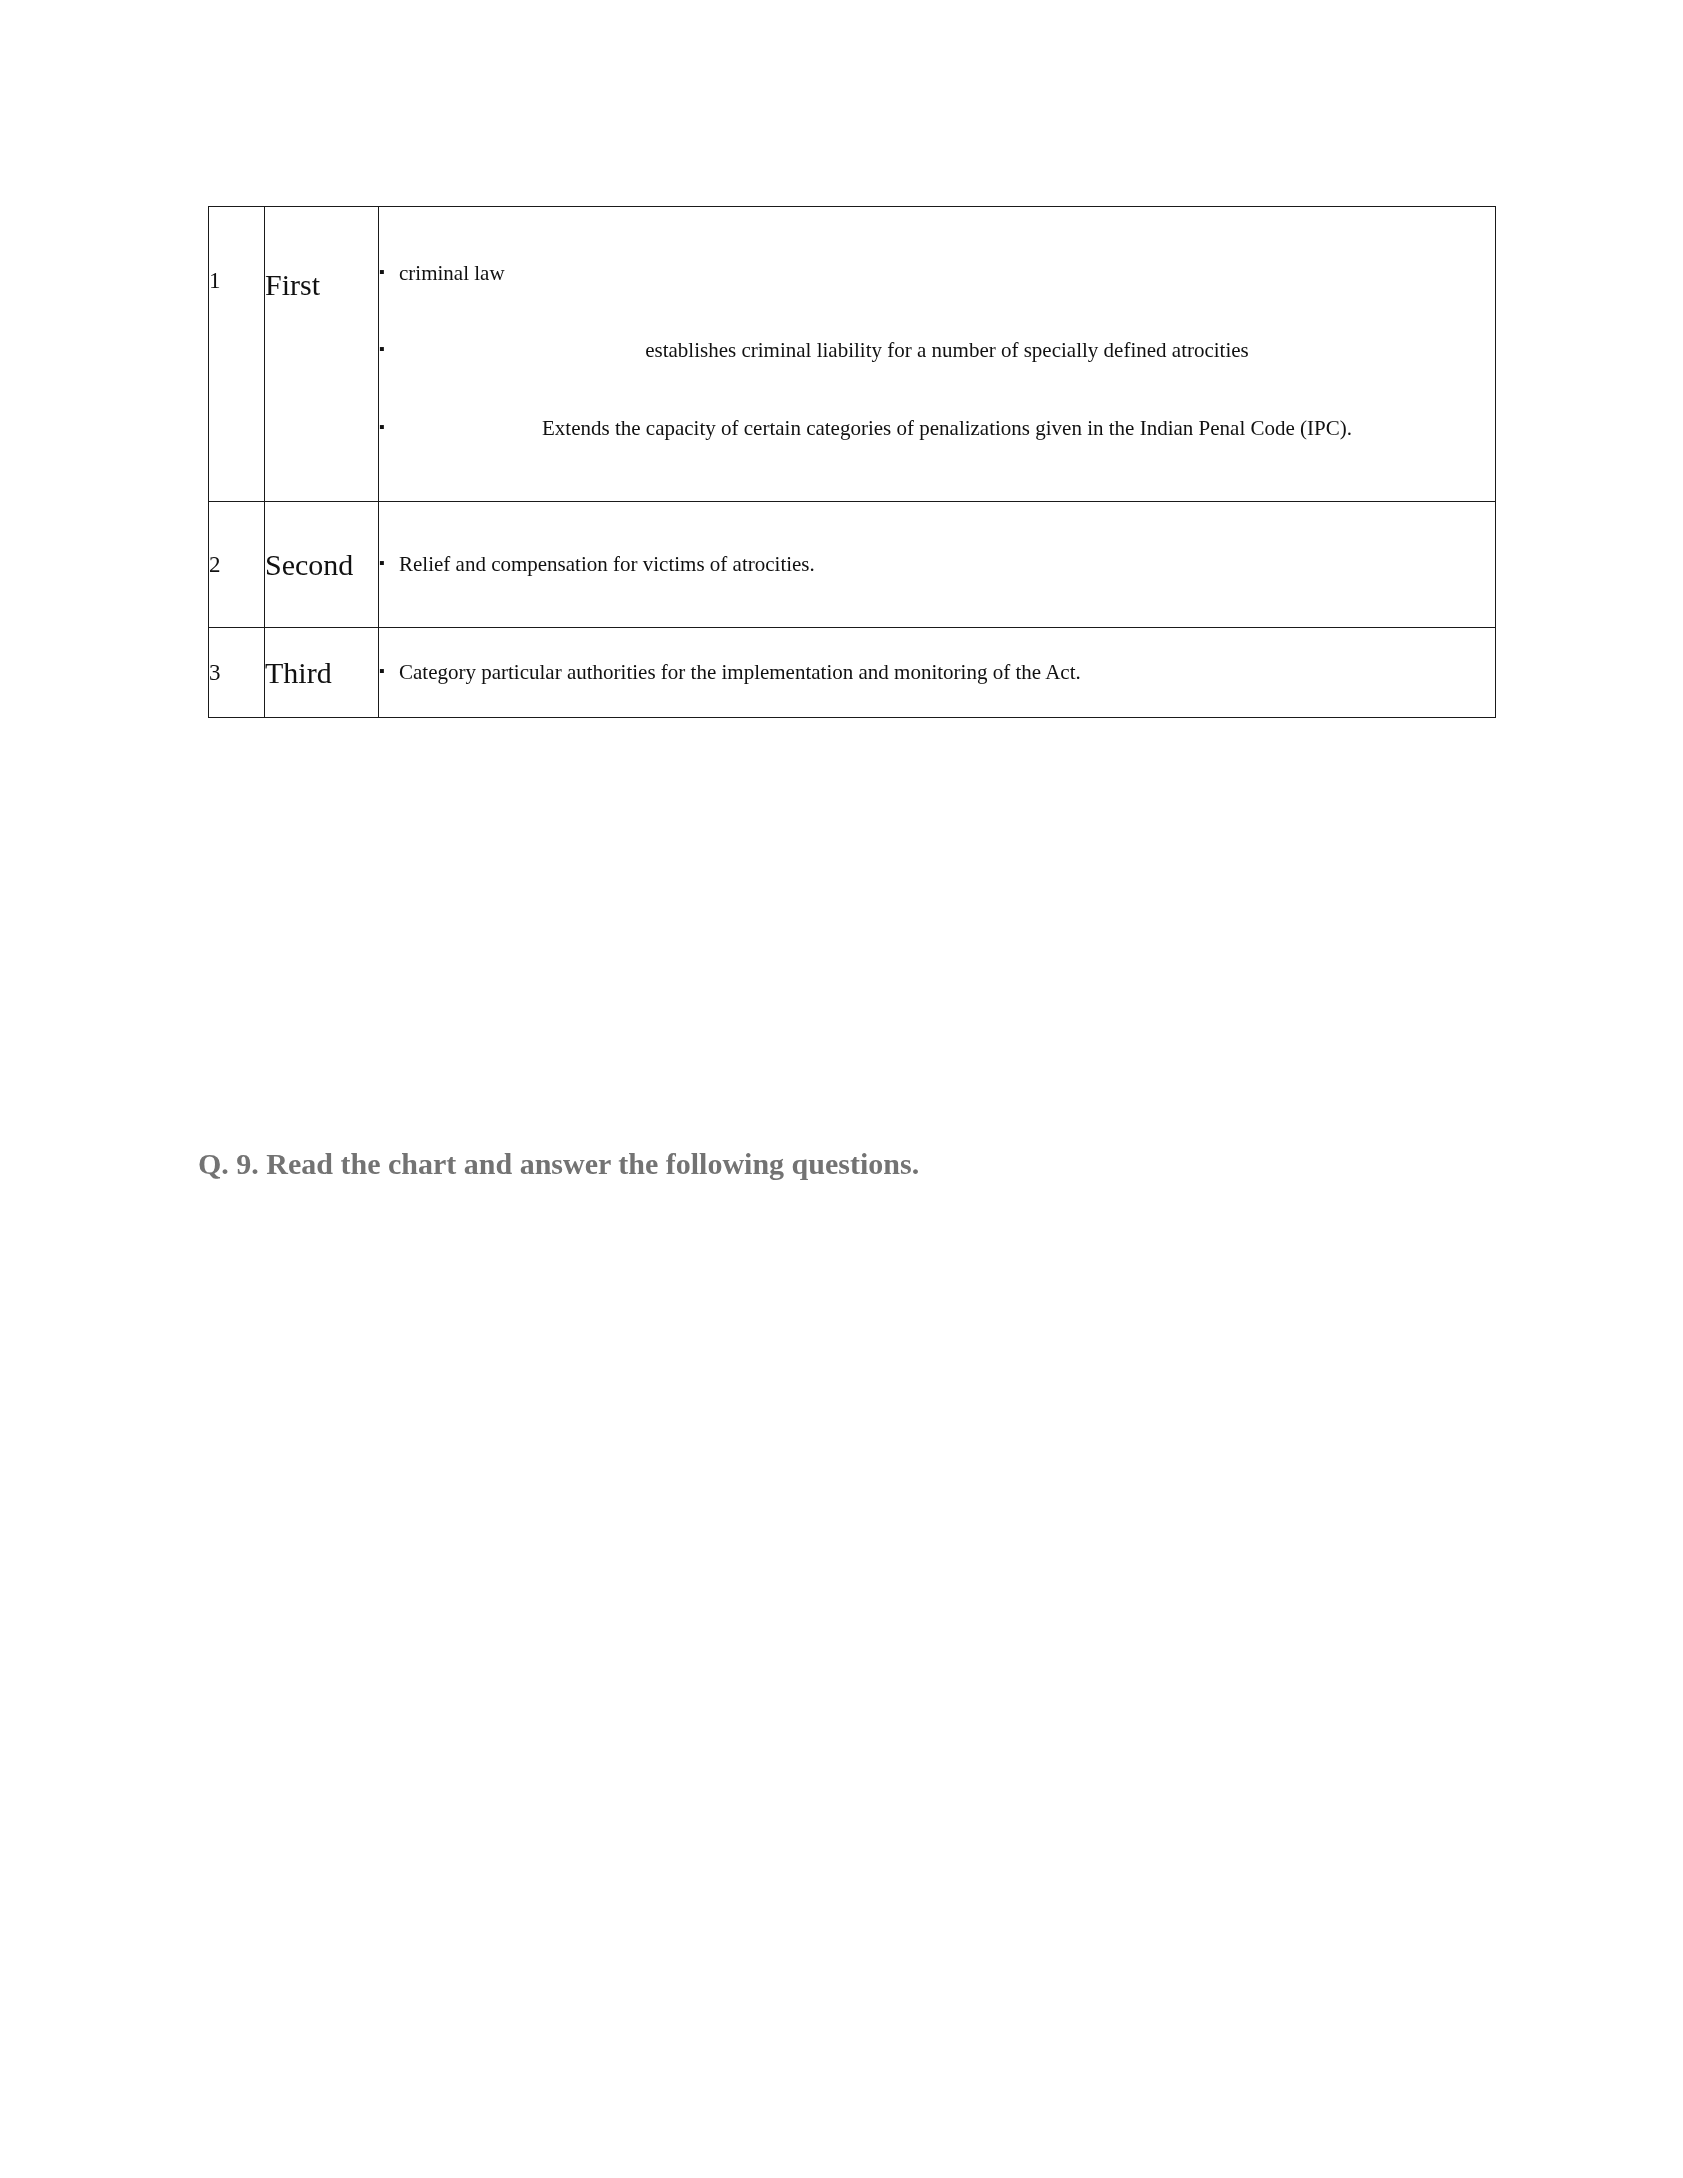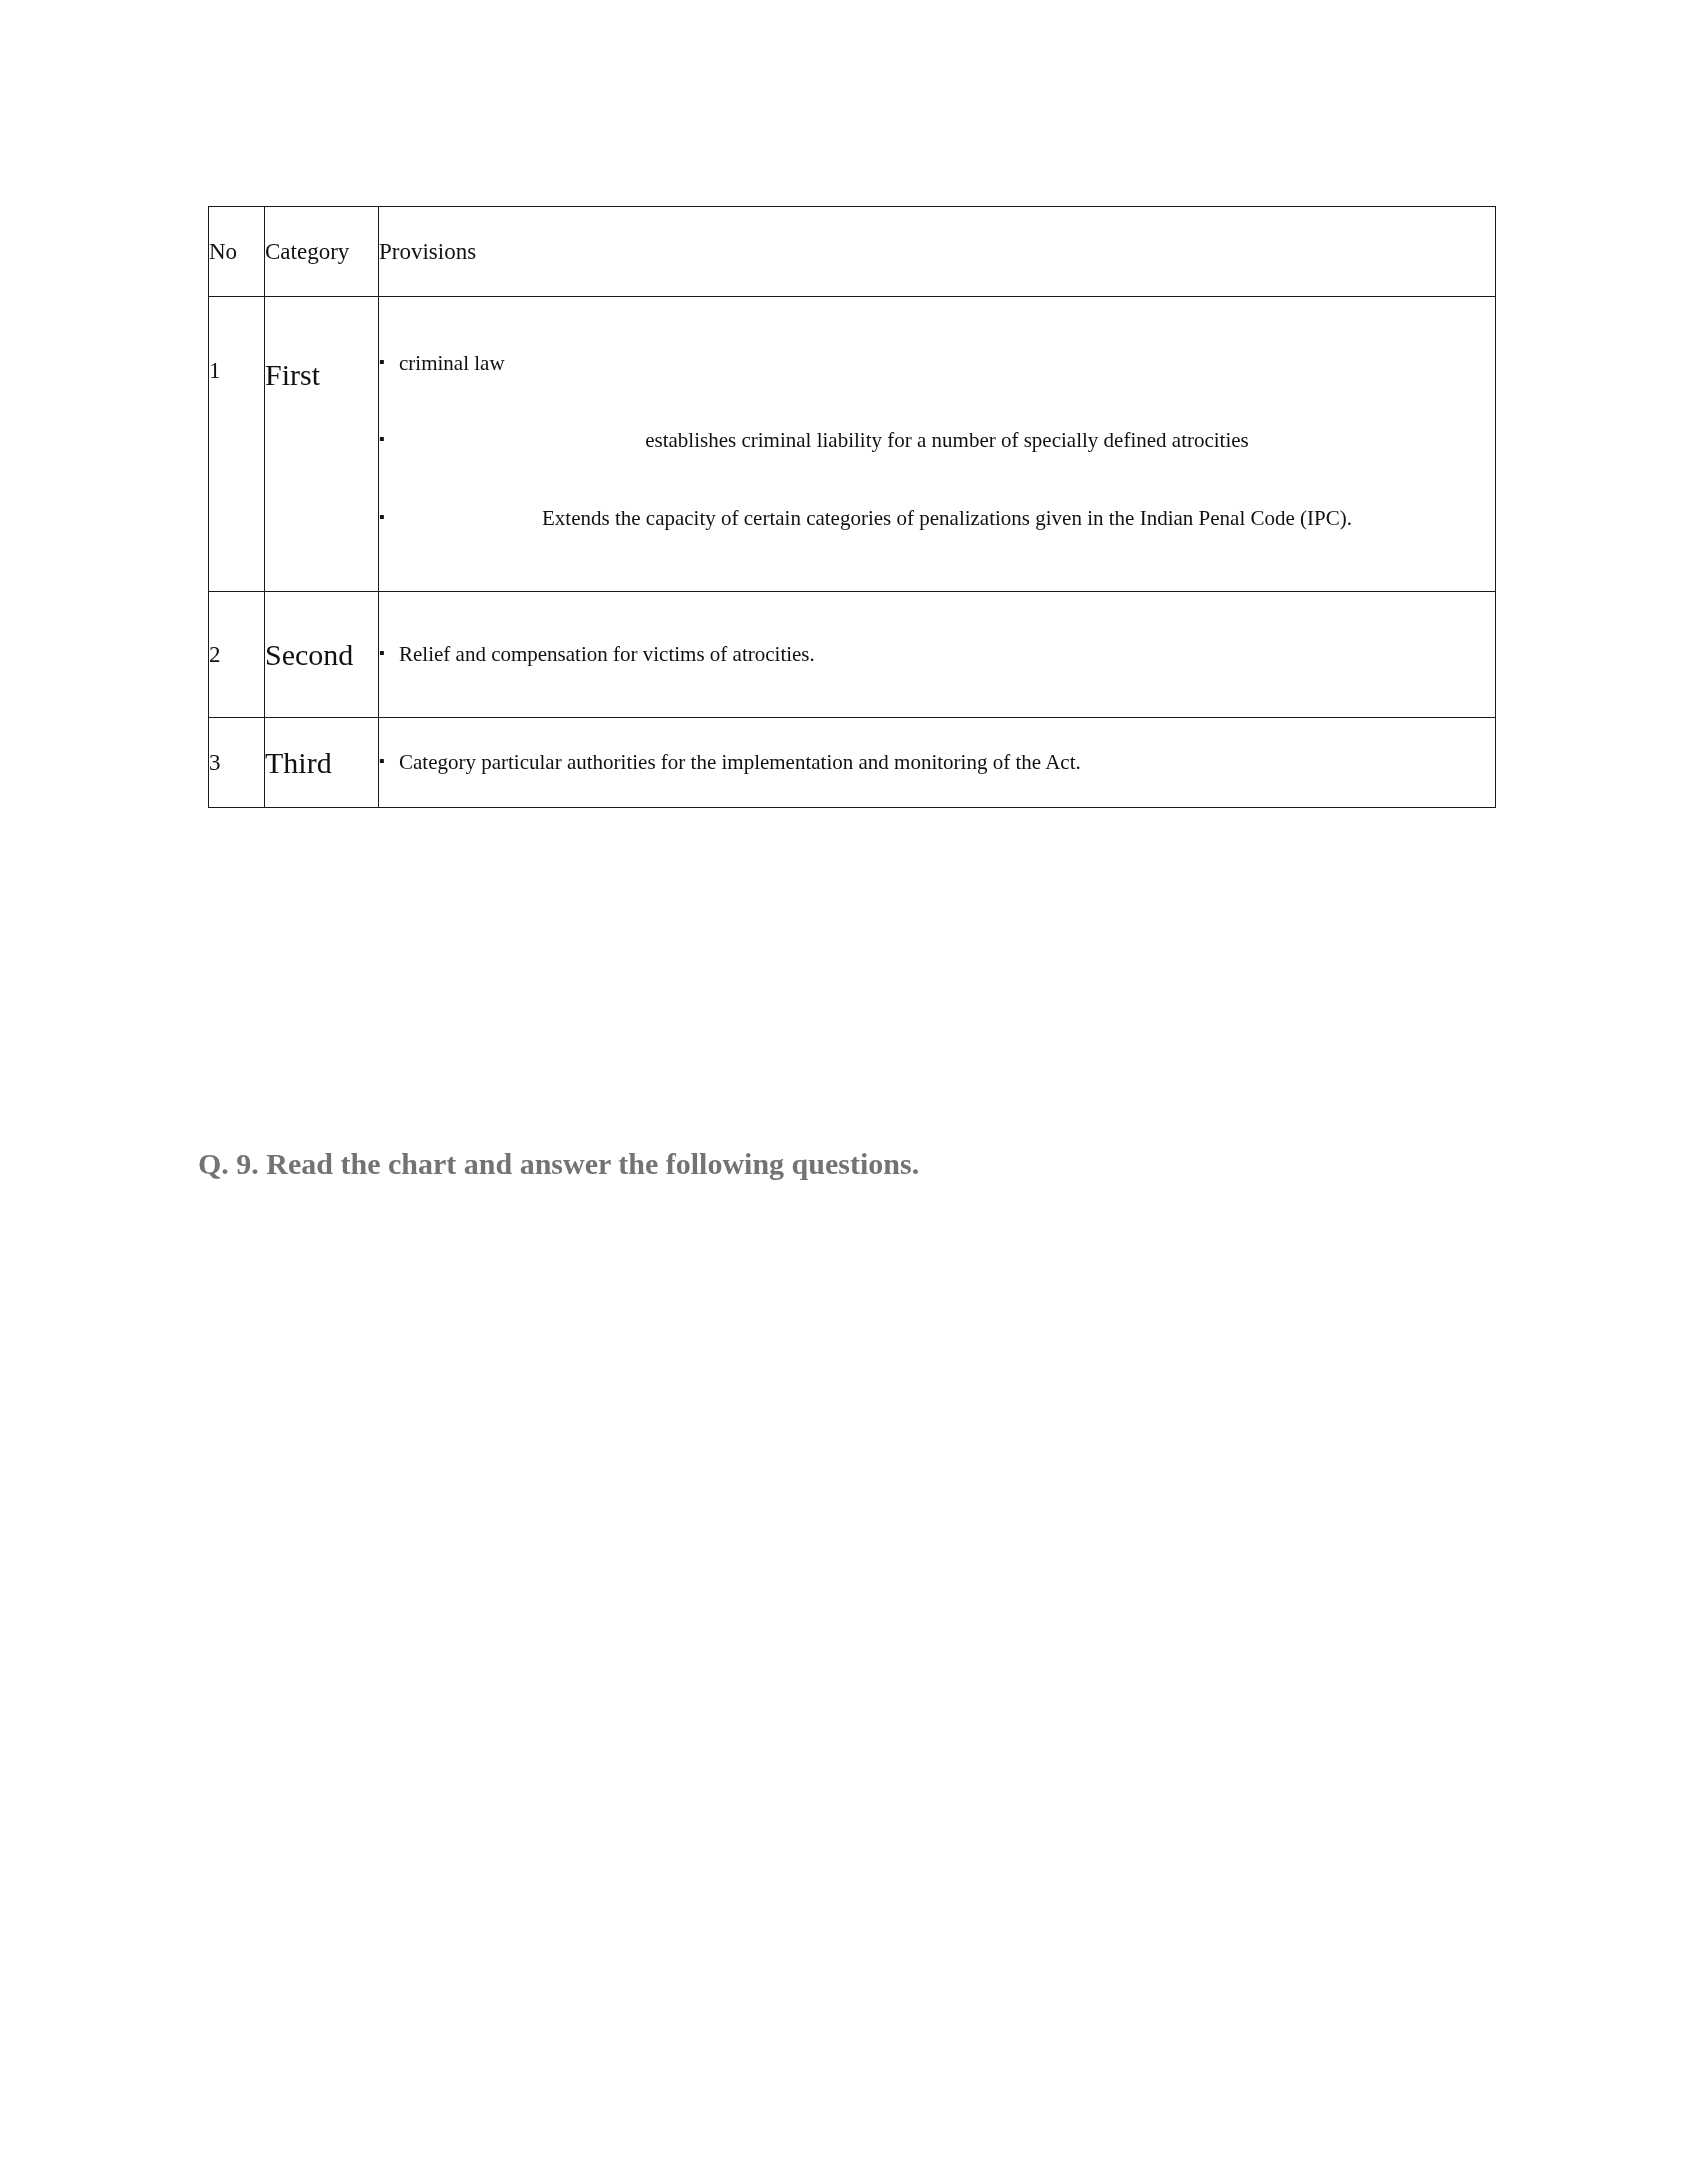--- a/index.html
+++ b/index.html
@@ -127,25 +127,20 @@
 
 <div class="page">
 
   <table class="provisions-table">
     <colgroup>
       <col class="col-no">
       <col class="col-cat">
       <col class="col-prov">
     </colgroup>
     <tbody>
-      <tr class="head-row">
-        <td class="cell-no">No</td>
-        <td class="cell-cat">Category</td>
-        <td class="cell-prov">Provisions</td>
-      </tr>
 
       <tr class="row-1">
         <td class="cell-no">1</td>
         <td class="cell-cat">First</td>
         <td class="cell-prov">
           <ul class="bullet-list">
             <li>criminal law</li>
             <li>establishes criminal liability for a number of specially defined atrocities</li>
             <li>Extends the capacity of certain categories of penalizations given in the Indian Penal Code (IPC).</li>
           </ul>

